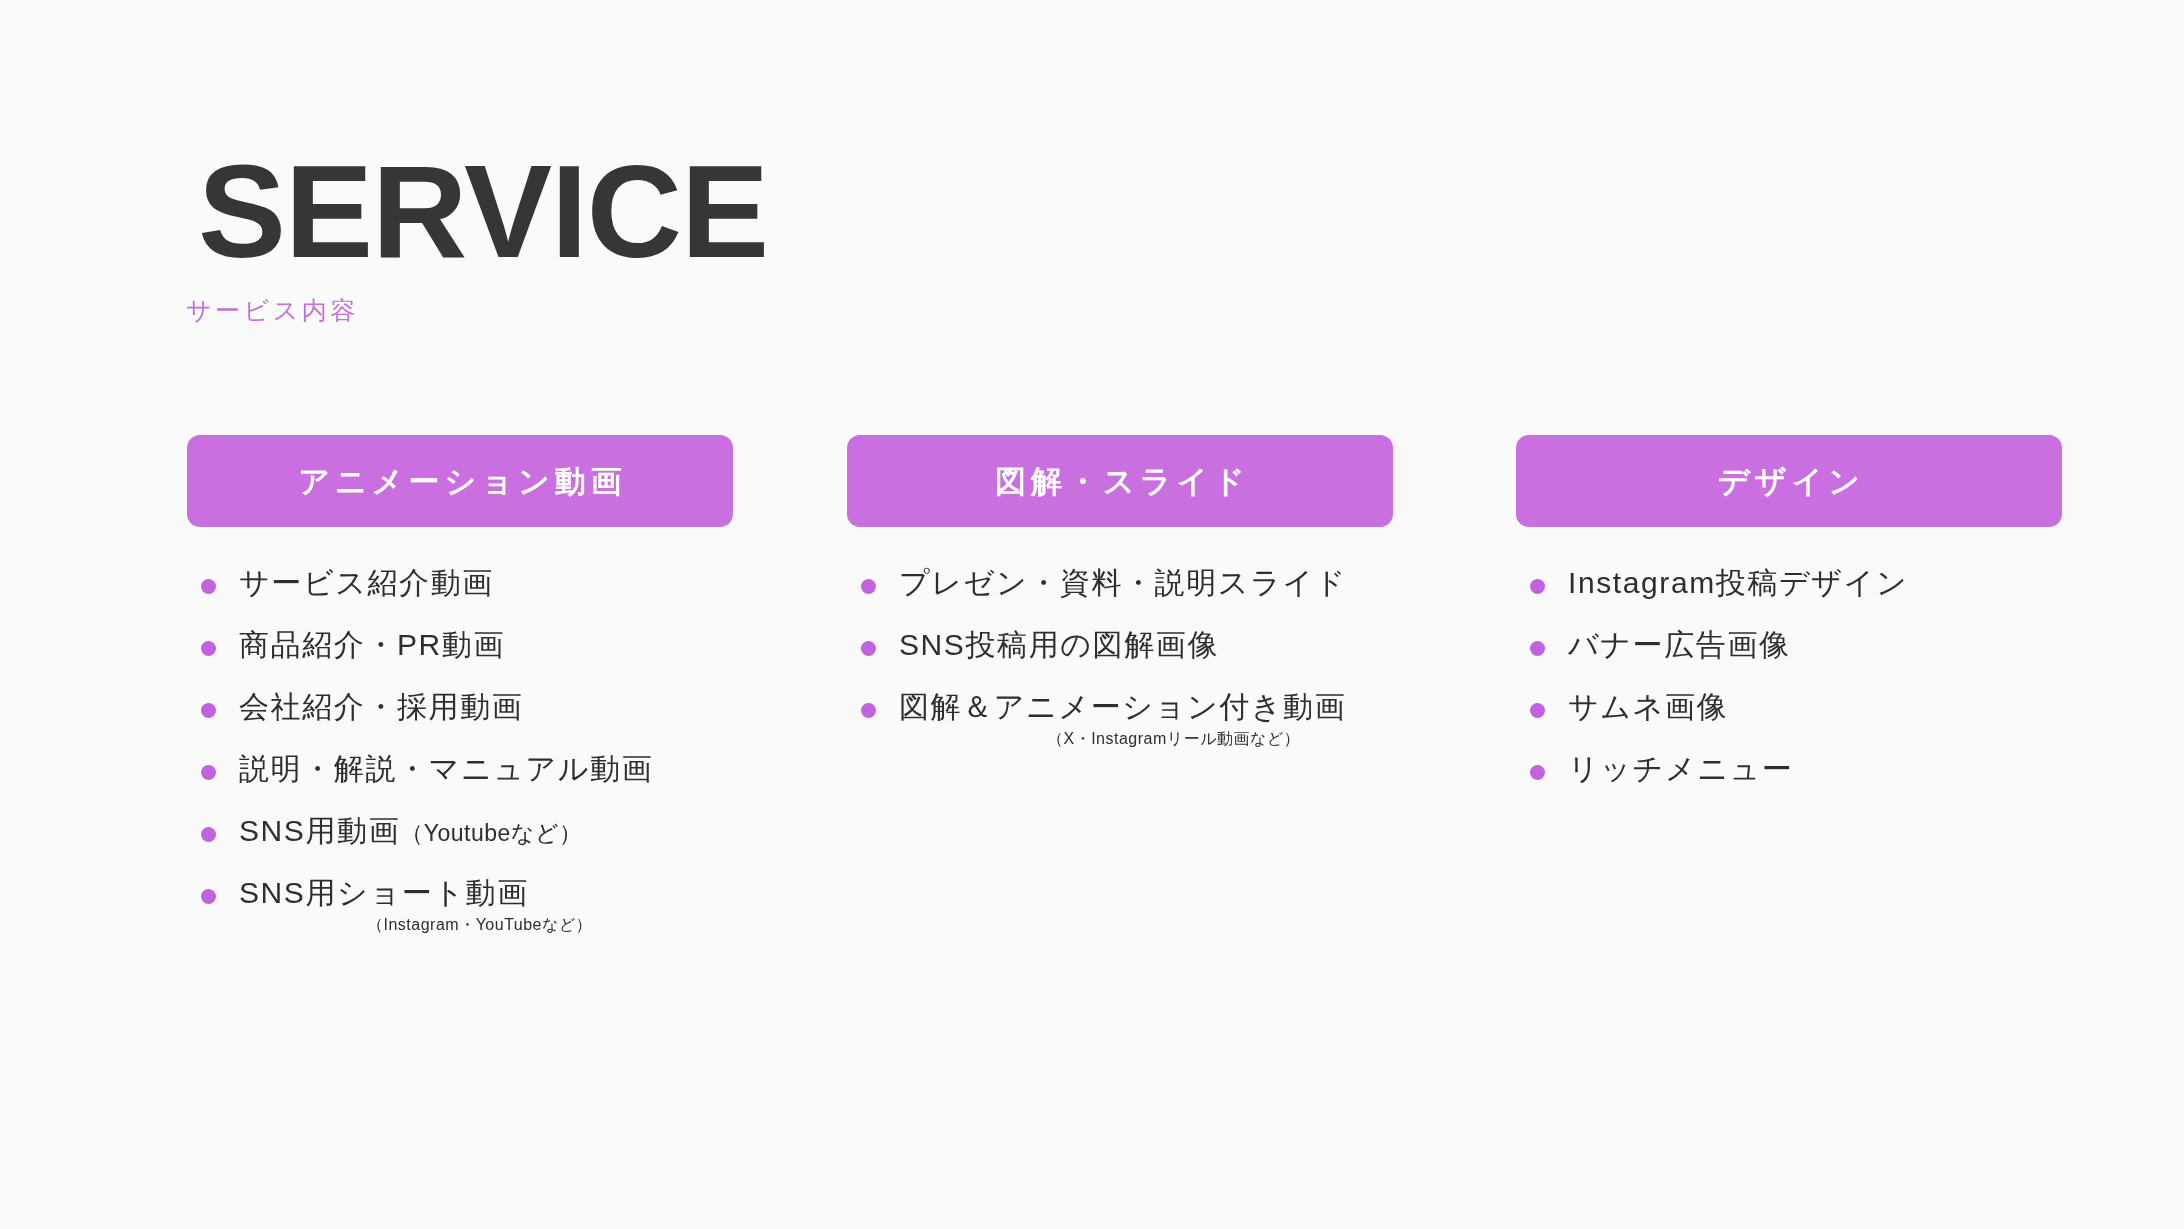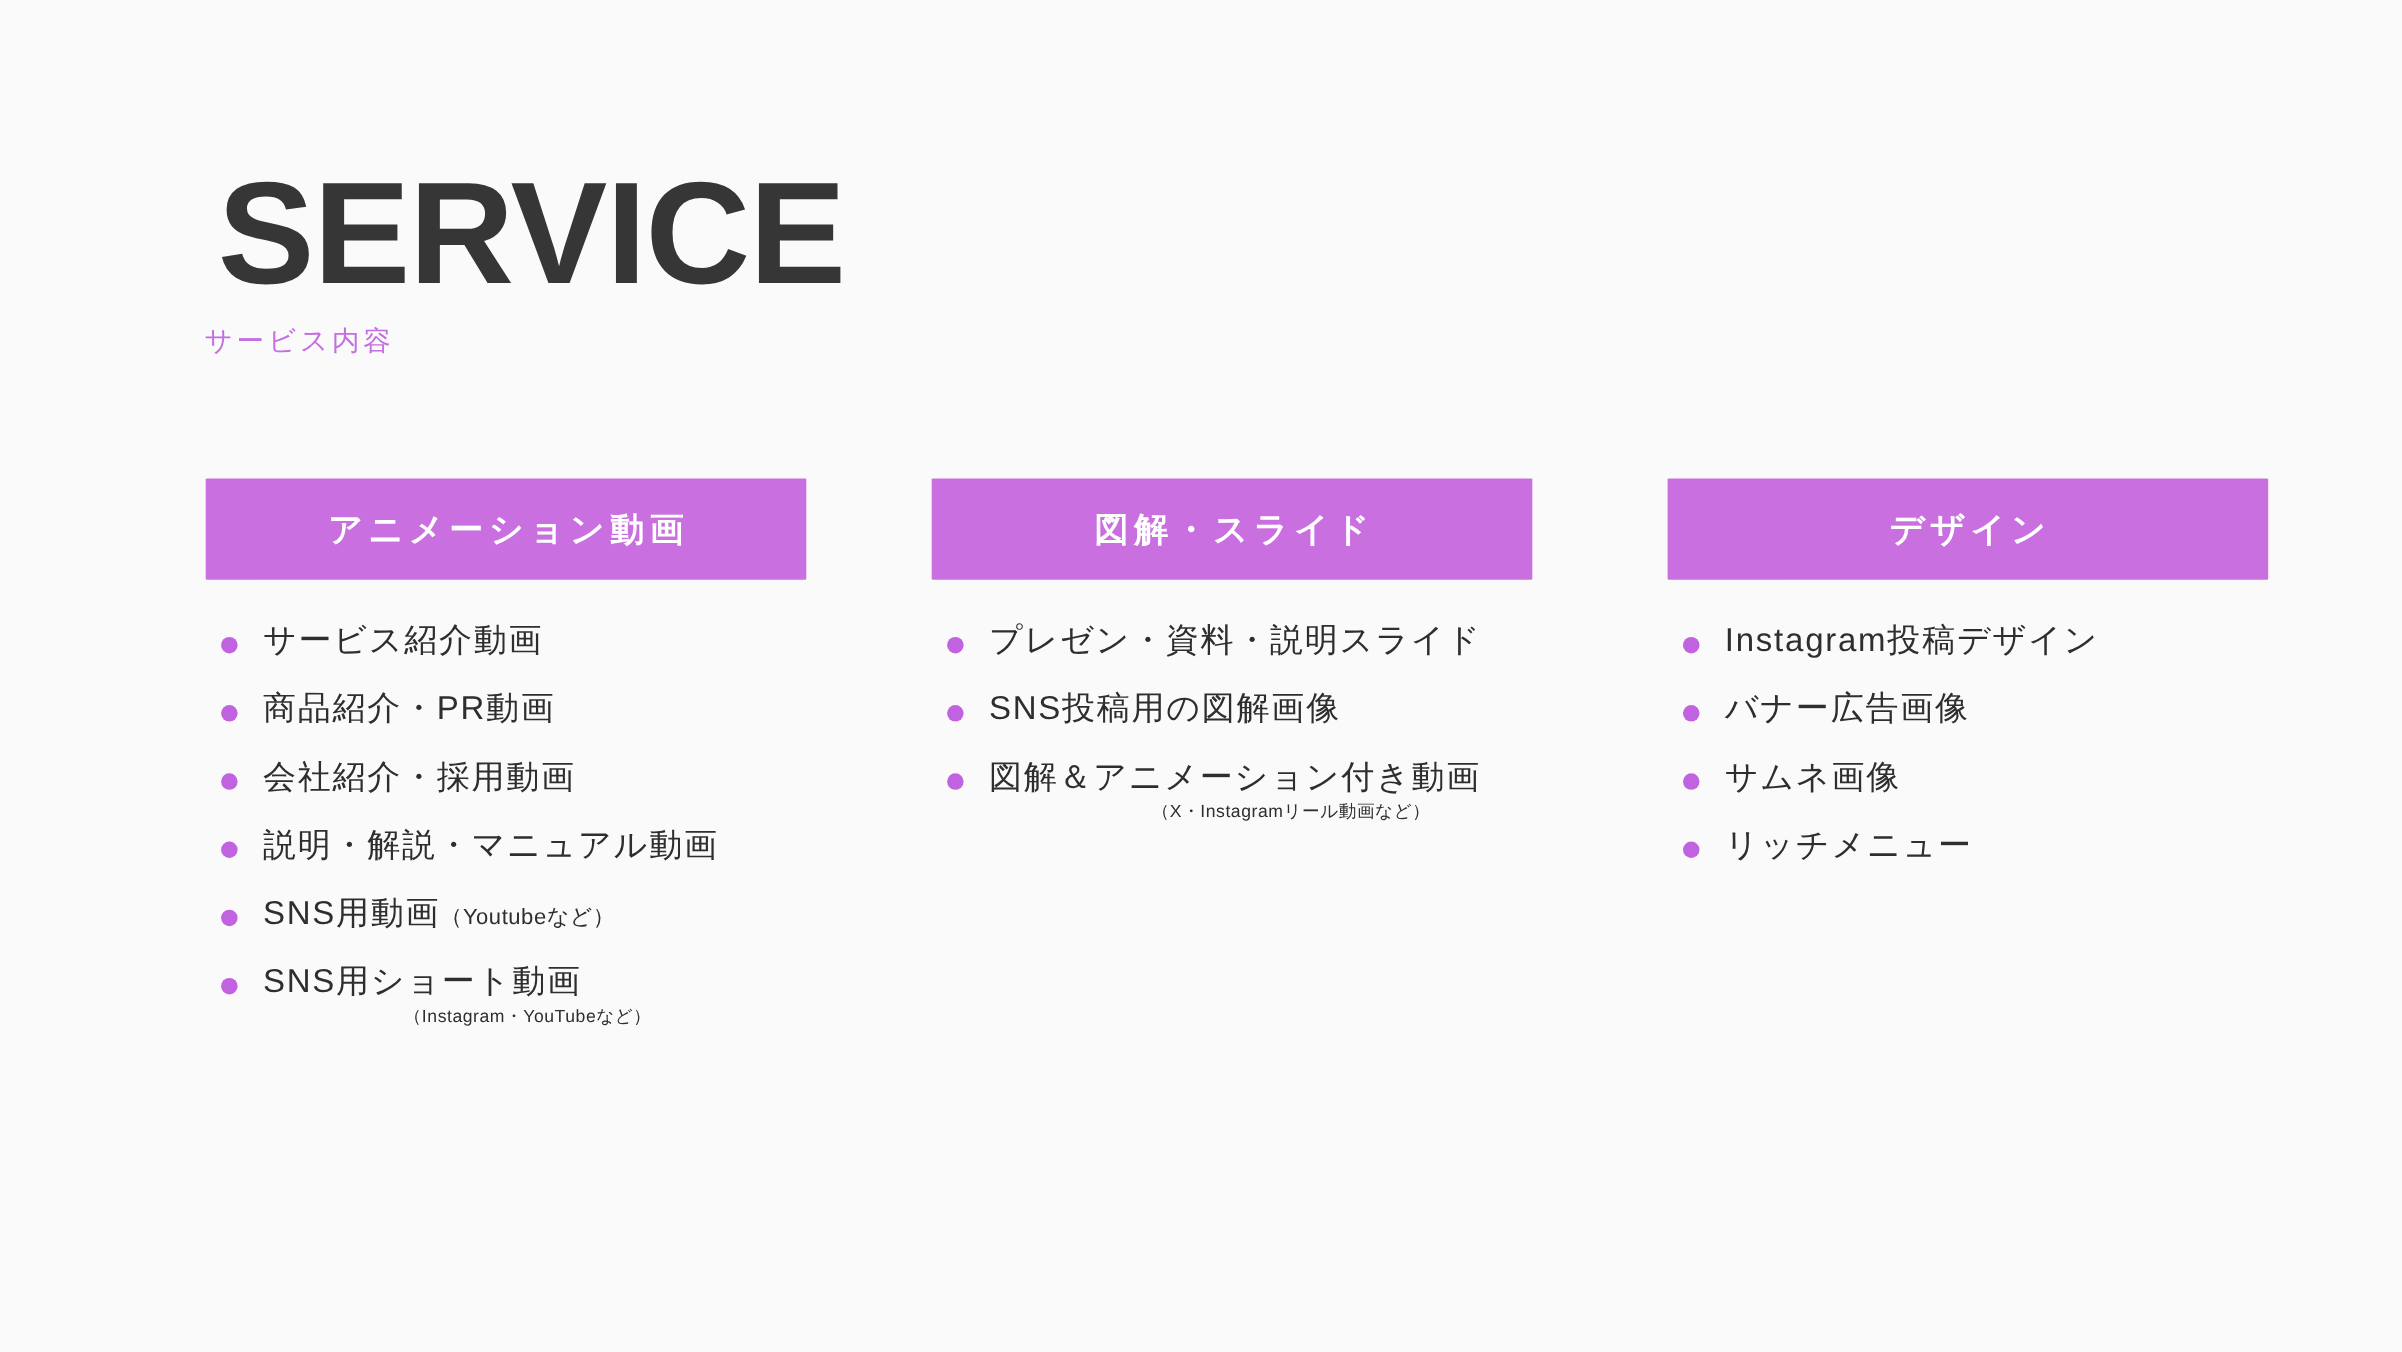--- a/index.html
+++ b/index.html
@@ -59,21 +59,21 @@
   .column {
     position: absolute;
     top: 0;
   }
   .column-0 { left: 187px;  width: 546px; }
   .column-1 { left: 847px;  width: 546px; }
   .column-2 { left: 1516px; width: 546px; }
 
   .column-badge {
     height: 92px;
-    border-radius: 1px;
+    border-radius: 13px;
     background: #c96fe0;
     display: flex;
     align-items: center;
     justify-content: center;
     box-sizing: border-box;
   }
 
   .column-badge-label {
     color: #ffffff;
     font-size: 31px;
@@ -113,21 +113,21 @@
     font-size: 30px;
     font-weight: 500;
     color: #2e2e2e;
     letter-spacing: 1.6px;
     line-height: 1.33;
     white-space: nowrap;
   }
 
   
   .item-note-inline {
-    font-size: 20px;
+    font-size: 23px;
     font-weight: 400;
     letter-spacing: 0.5px;
     color: #2e2e2e;
   }
 
   
   .item-note-below {
     display: block;
     font-size: 16px;
     font-weight: 400;

